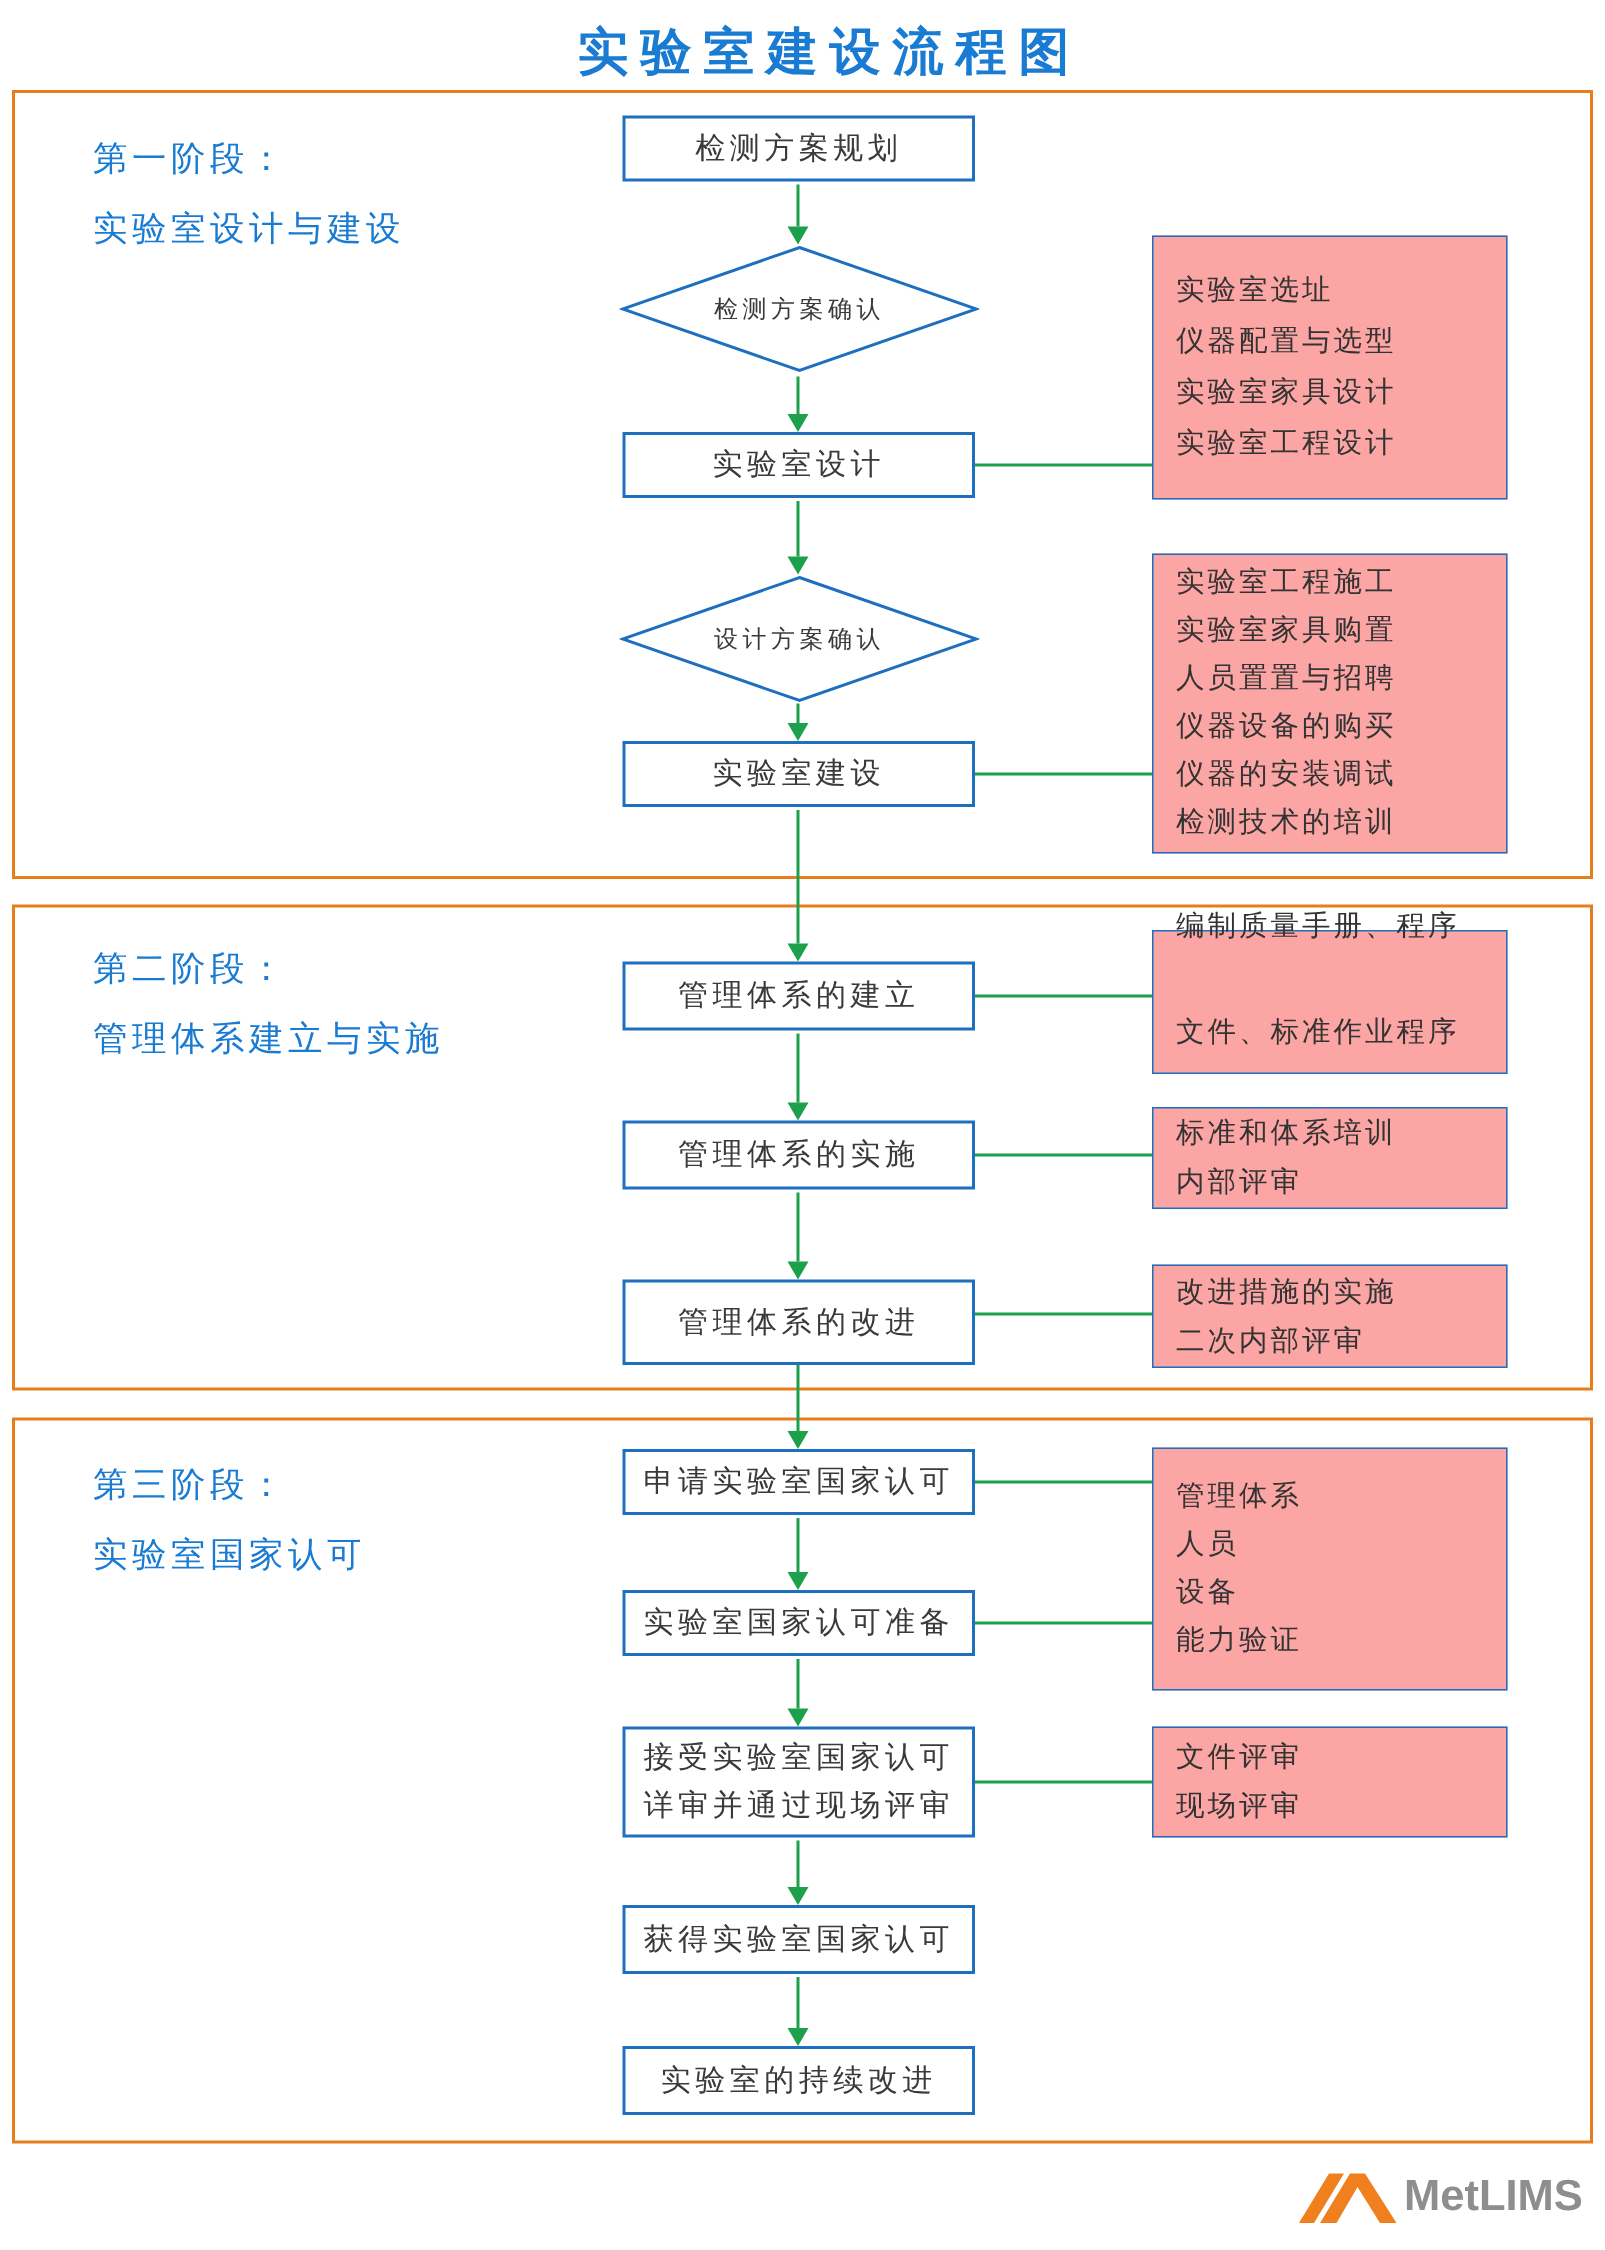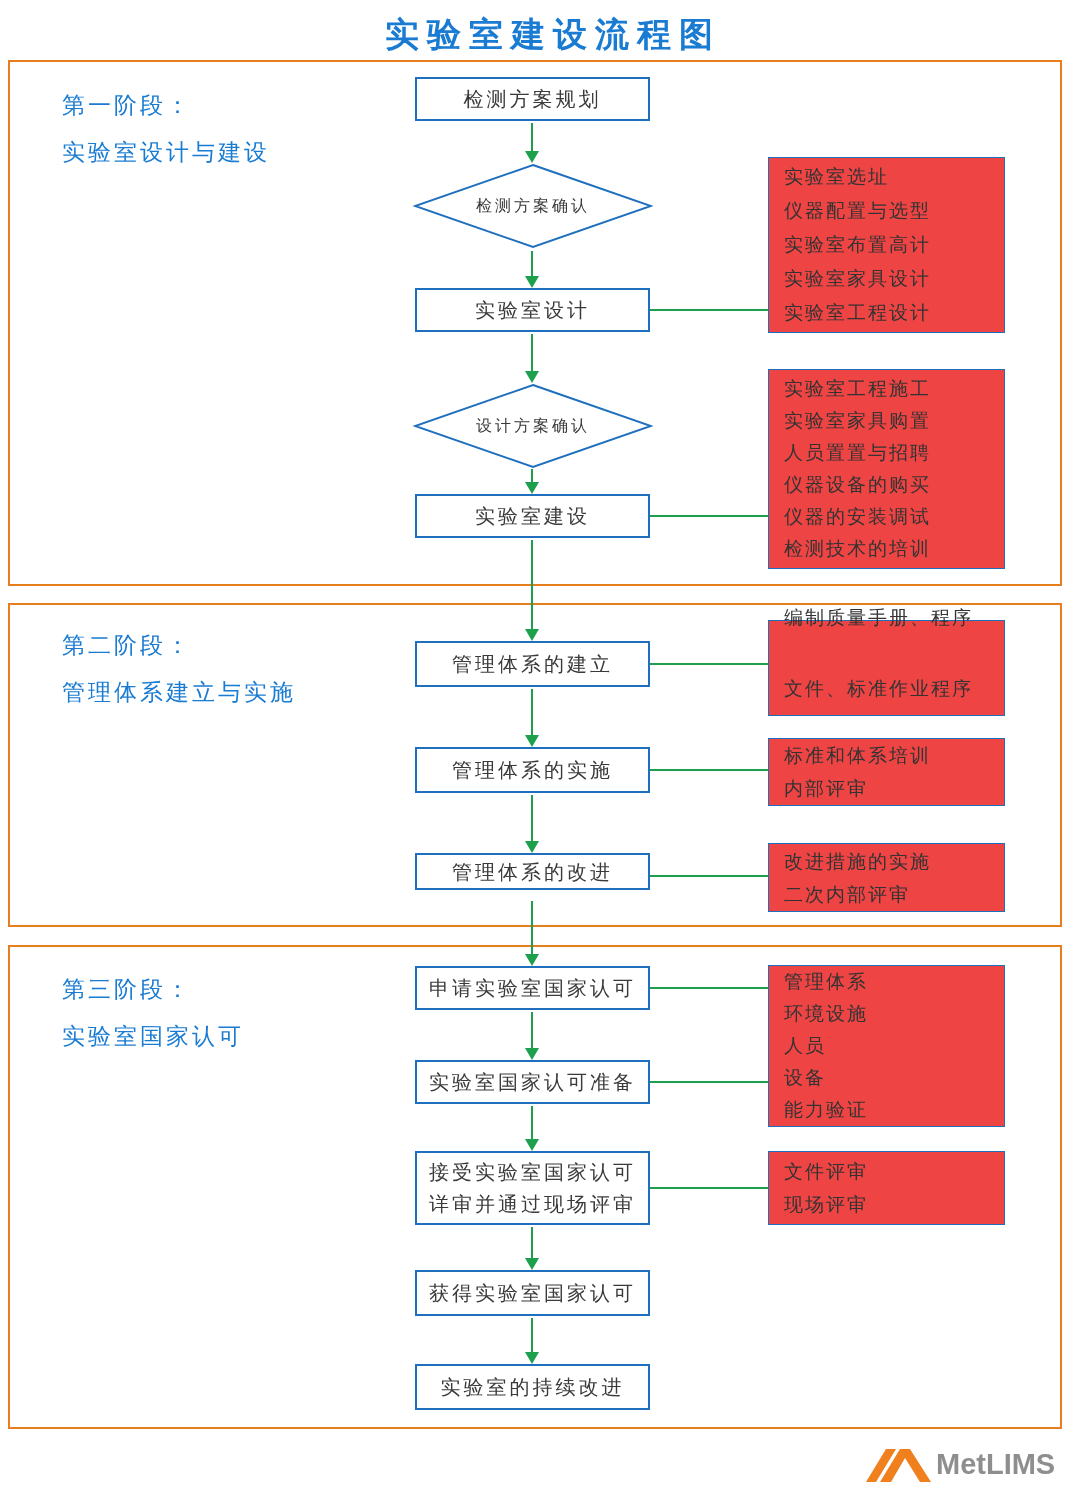--- a/index.html
+++ b/index.html
@@ -27,21 +27,21 @@
     text-align:center;z-index:3;font-weight:500;line-height:32px;
   }
   .diamond{position:absolute;left:413px;width:240px;height:86px;z-index:3;}
   .diamond svg{position:absolute;top:0;left:0;}
   .dlabel{
     position:absolute;top:0;left:0;width:100%;height:100%;
     display:flex;align-items:center;justify-content:center;
     color:#3a3a3a;font-size:16px;letter-spacing:3px;font-weight:500;
   }
   .side{
-    position:absolute;left:768px;width:237px;background:#ef4444;
+    position:absolute;left:768px;width:237px;background:#fca5a5;
     border:1.5px solid #1e6fbe;color:#333;font-size:19px;letter-spacing:2px;
     display:flex;flex-direction:column;justify-content:center;
     padding-left:15px;z-index:3;font-weight:500;
   }
   .side div{line-height:33px;white-space:nowrap;}
   .side.lh32 div{line-height:32px;}
   .side.lh31 div{line-height:31px;margin-top:40px;}
   .side.lh34 div{line-height:34px;}
   .vline{position:absolute;left:531px;width:2px;background:#1ca04c;z-index:2;}
   .ahead{
@@ -95,35 +95,34 @@
     <svg width="240" height="86" viewBox="0 0 240 86">
       <polygon points="120,2 238,43 120,84 2,43" fill="#ffffff" stroke="#1e6fbe" stroke-width="2"></polygon>
     </svg>
     <div class="dlabel">设计方案确认</div>
   </div>
 
   <div class="node" style="top:494px;height:44px;">实验室建设</div>
 
   <div class="node" style="top:641px;height:46px;">管理体系的建立</div>
   <div class="node" style="top:747px;height:46px;">管理体系的实施</div>
-  <div class="node" style="top:853px;height:37px;">管理体系的改进</div>
+  <div class="node" style="top:853px;height:57px;">管理体系的改进</div>
 
   <div class="node" style="top:966px;height:44px;">申请实验室国家认可</div>
   <div class="node" style="top:1060px;height:44px;">实验室国家认可准备</div>
   <div class="node" style="top:1151px;height:74px;">
     <div>接受实验室国家认可</div>
     <div>详审并通过现场评审</div>
   </div>
   <div class="node" style="top:1270px;height:46px;">获得实验室国家认可</div>
   <div class="node" style="top:1364px;height:46px;">实验室的持续改进</div>
 
   <div class="side lh34" style="top:157px;height:176px;">
     <div>实验室选址</div>
     <div>仪器配置与选型</div>
-    <div>实验室布置高计</div>
     <div>实验室家具设计</div>
     <div>实验室工程设计</div>
   </div>
 
   <div class="side lh32" style="top:369px;height:200px;">
     <div>实验室工程施工</div>
     <div>实验室家具购置</div>
     <div>人员置置与招聘</div>
     <div>仪器设备的购买</div>
     <div>仪器的安装调试</div>
@@ -141,21 +140,20 @@
     <div>内部评审</div>
   </div>
 
   <div class="side" style="top:843px;height:69px;">
     <div>改进措施的实施</div>
     <div>二次内部评审</div>
   </div>
 
   <div class="side lh32" style="top:965px;height:162px;">
     <div>管理体系</div>
-    <div>环境设施</div>
     <div>人员</div>
     <div>设备</div>
     <div>能力验证</div>
   </div>
 
   <div class="side" style="top:1151px;height:74px;">
     <div>文件评审</div>
     <div>现场评审</div>
   </div>
 

